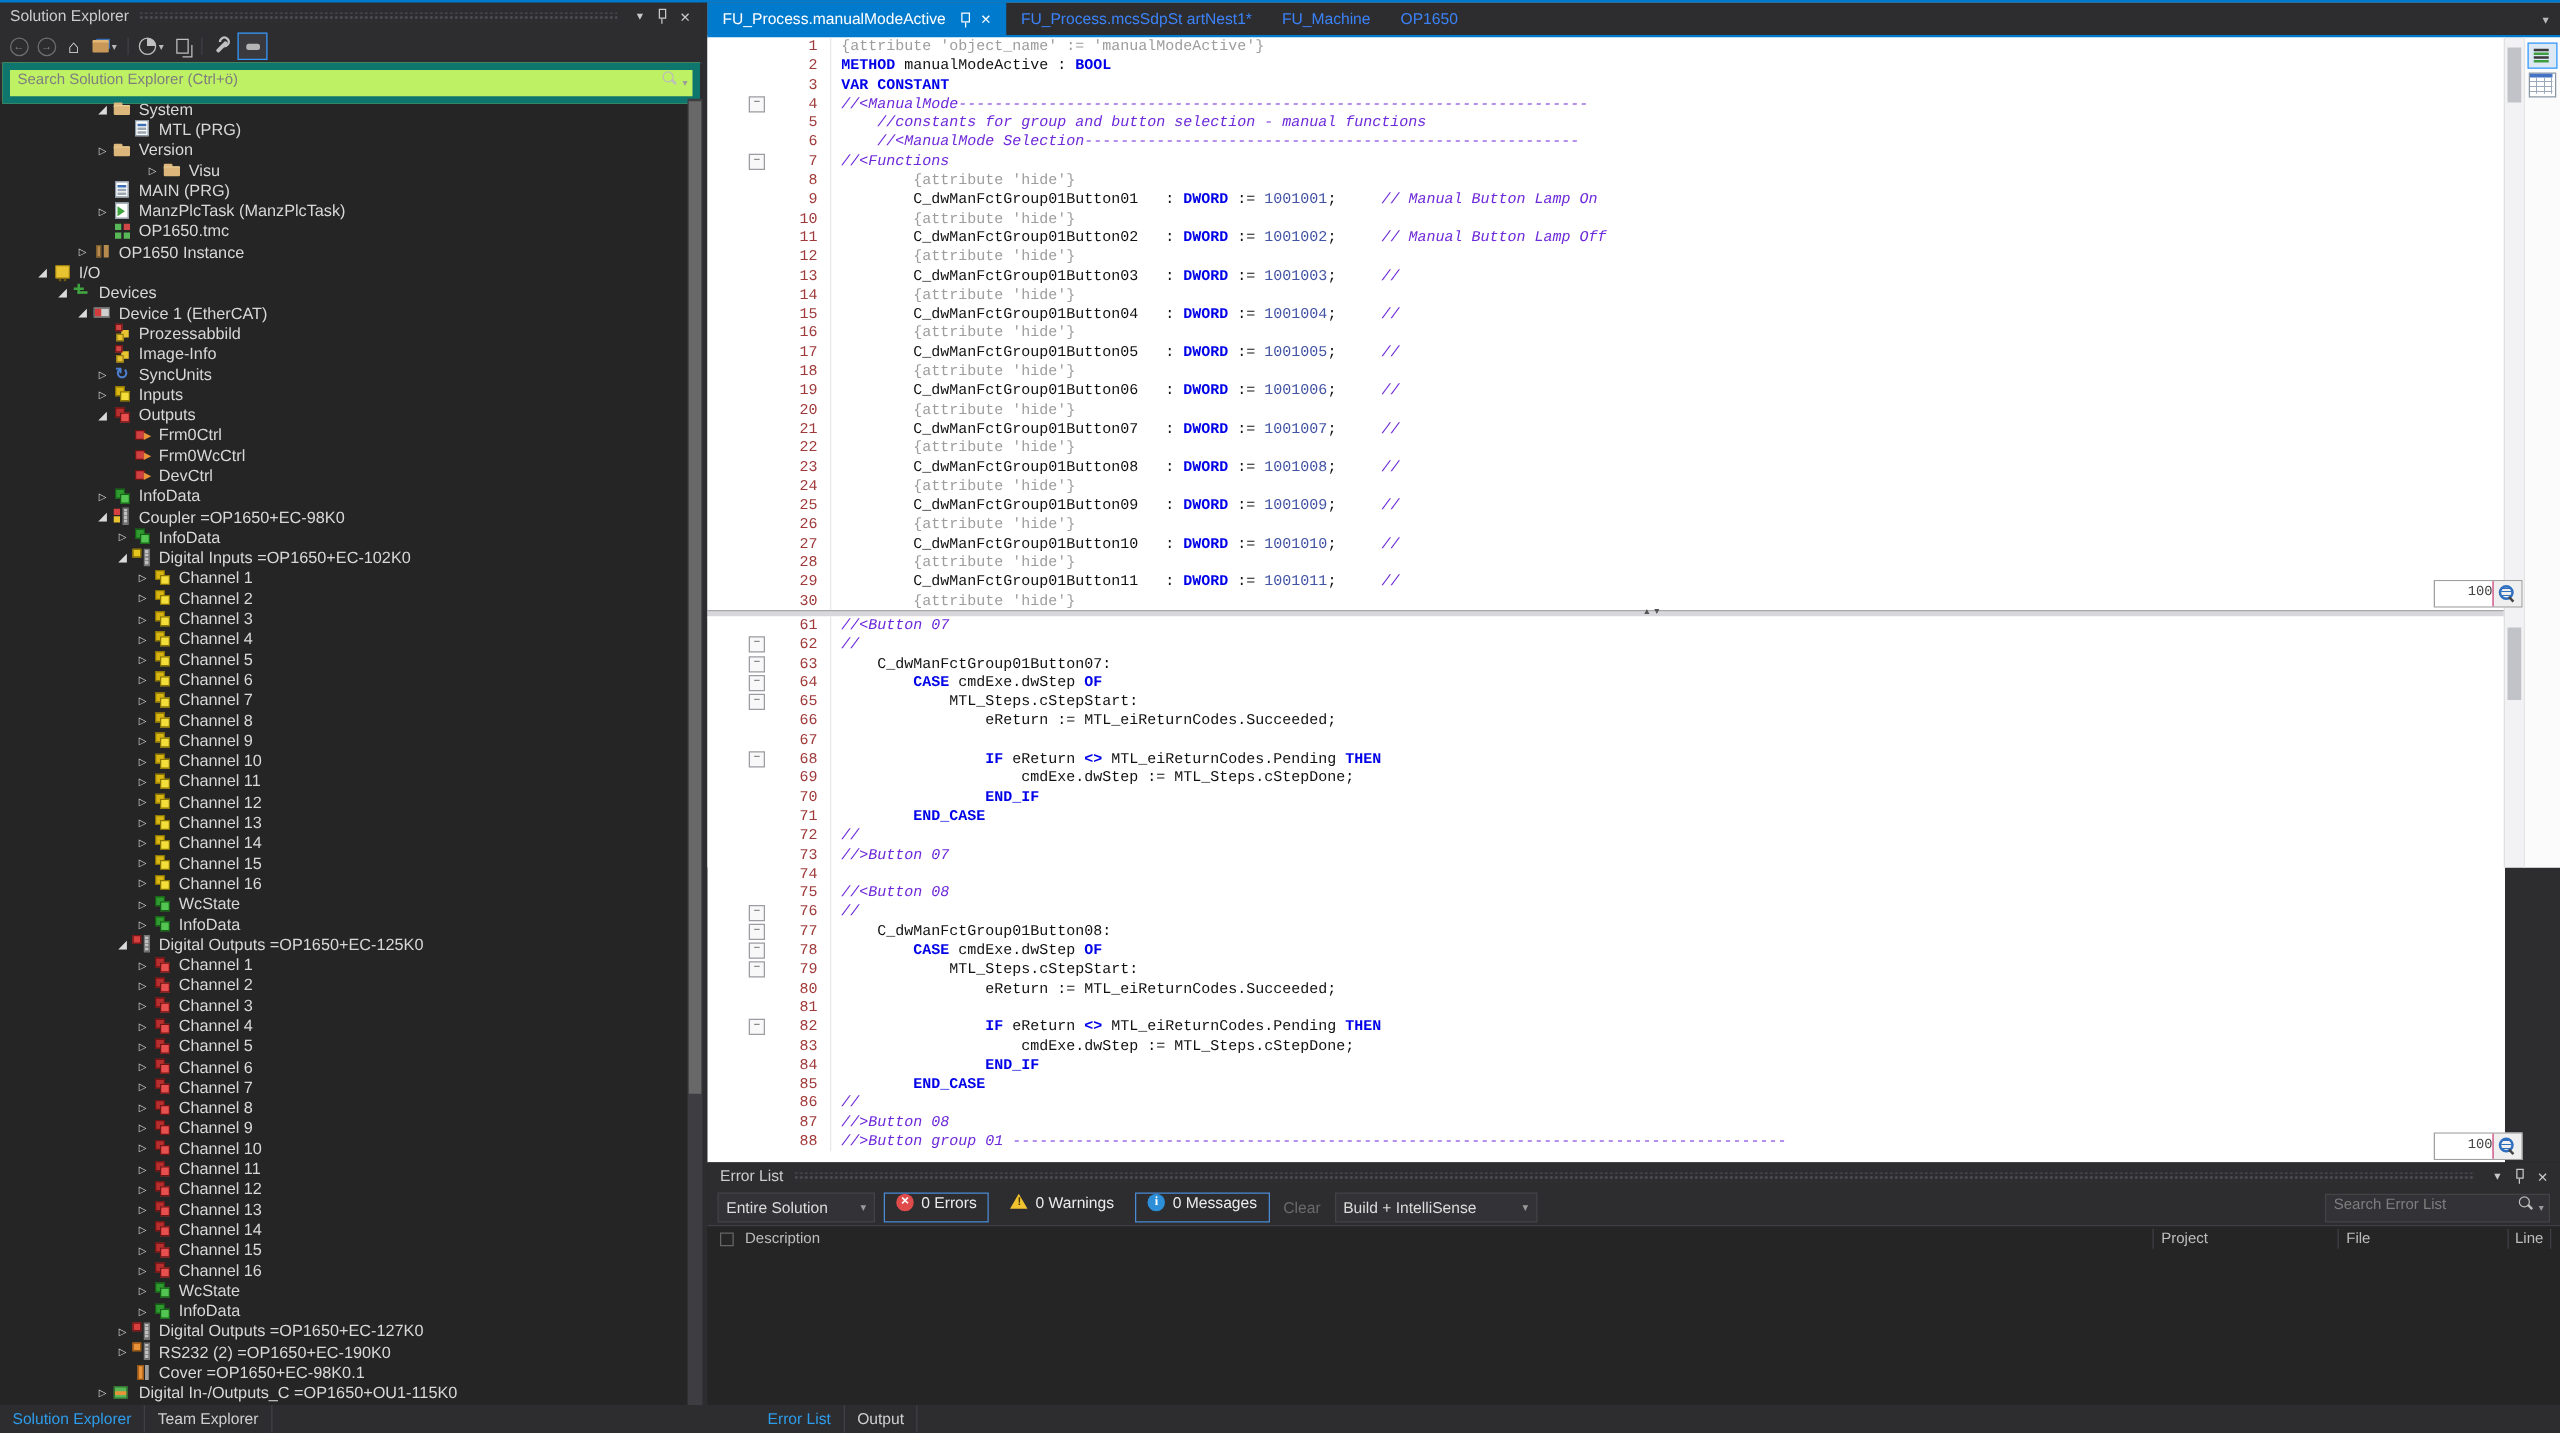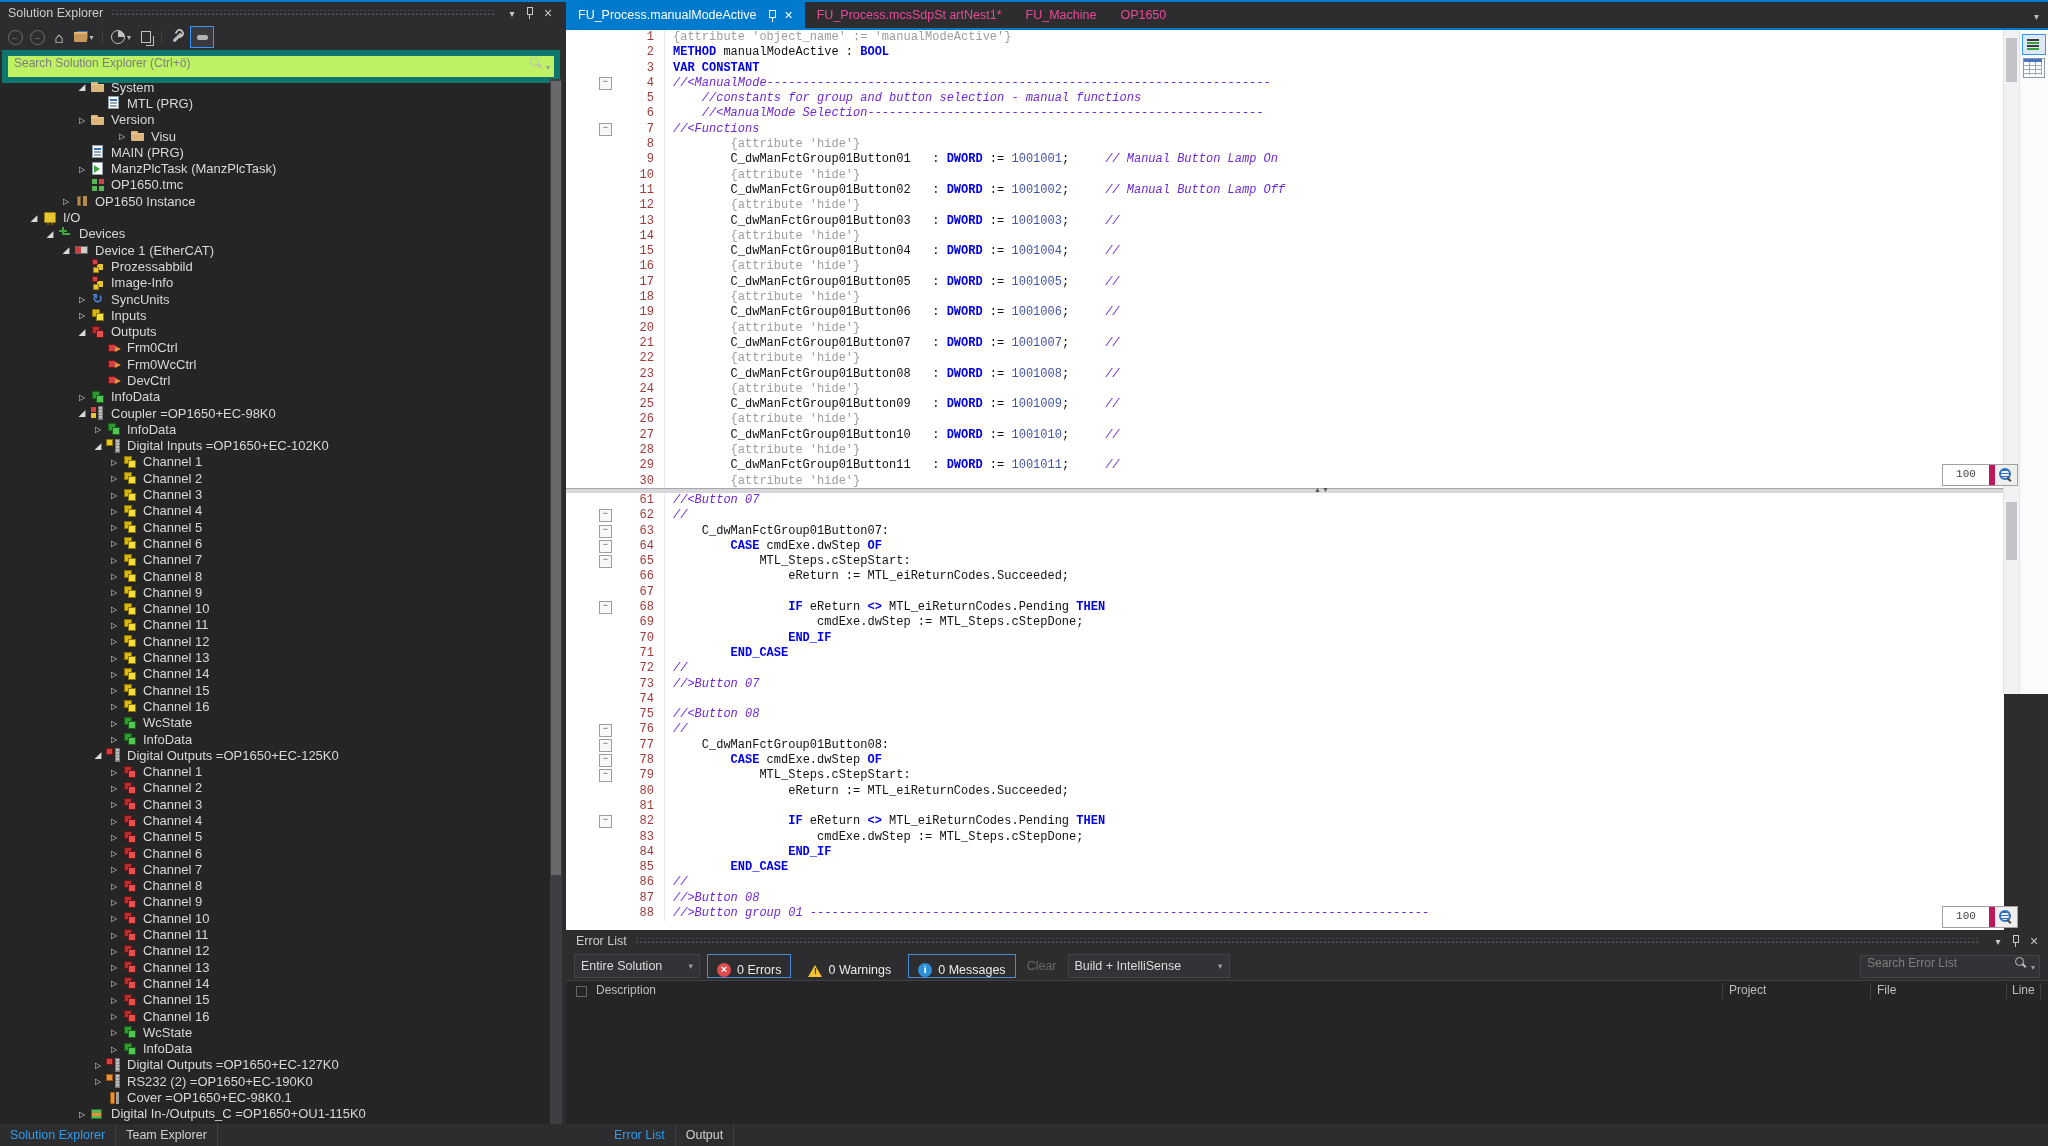--- a/index.html
+++ b/index.html
@@ -91,21 +91,21 @@
   .i-dio::before{content:"";position:absolute;left:1px;top:3px;width:11px;height:10px;background:#58B858;border:1px solid #2F6F2F}
   .i-dio::after{content:"";position:absolute;left:2px;top:7px;width:9px;height:3px;background:#E8933A}
   .i-map::before{content:"";position:absolute;left:2px;top:4px;width:9px;height:8px;background:#8FBF5A;border:1px solid #5A7F2F}
   #tree-vscroll{position:absolute;right:0;top:77px;bottom:0;width:12px;background:#3E3E42}
   #tree-vthumb{position:absolute;left:1px;right:1px;top:2px;height:76%;background:#686868}
 
   
   #editor{position:absolute;left:566px;top:2px;width:1482px;height:692px;background:#FFFFFF}
   #tabbar{position:absolute;left:0;top:0;right:0;height:26px;background:#2D2D30;display:flex;align-items:flex-end}
   #tabs{display:flex;height:26px}
-  .tab{height:26px;display:flex;align-items:center;padding:0 12px;font-size:12.5px;color:#ec4899;white-space:nowrap}
+  .tab{height:26px;display:flex;align-items:center;padding:0 12px;font-size:12.5px;color:#3b82f6;white-space:nowrap}
   .tab.active{background:#007ACC;color:#FFFFFF}
   .tab-label{pointer-events:none}
   .tab-pin{position:relative;width:12px;height:13px;margin-left:9px}
   .tab-pin::before{content:"";position:absolute;left:3px;top:1px;width:5px;height:6px;border:1px solid #FFFFFF}
   .tab-pin::after{content:"";position:absolute;left:6px;top:9px;width:1px;height:4px;background:#FFFFFF}
   .tab-close{margin-left:7px}
   .tab-close::before{content:"\00D7";font-size:14px;color:#FFFFFF}
   .tab-overflow{margin-left:auto;padding:0 9px;align-self:center}
   .tab-overflow::before{content:"\25BE";color:#B8B8B8;font-size:10px}
   #blueline{position:absolute;left:0;top:26px;right:0;height:2px;background:#007ACC}
@@ -137,34 +137,34 @@
   #vi-text{position:absolute;left:2px;top:4px;width:22px;height:19px;border:1px solid #3399FF;background:#DCE9F5}
   #vi-text::before{content:"";position:absolute;left:4px;top:4px;width:12px;height:2px;background:#3A3A3A;box-shadow:0 3px 0 #3E9E3E,0 6px 0 #3A3A3A,0 9px 0 #3E9E3E}
   #vi-table{position:absolute;left:3px;top:28px;width:20px;height:18px;border:1px solid #8A97A5;background:#FFFFFF}
   #vi-table::before{content:"";position:absolute;left:0;top:0;width:18px;height:3px;background:#4472C4}
   #vi-table::after{content:"";position:absolute;left:0;top:3px;width:18px;height:13px;
      background:repeating-linear-gradient(90deg,transparent 0 5px,#9AAABB 5px 6px),repeating-linear-gradient(transparent 0 3px,#9AAABB 3px 4px)}
 
   .zoomwidget{position:absolute;right:30px;height:20px;display:flex;border:1px solid #A0A0A0;background:#F8F8F8;z-index:5}
   #zoom1{top:462px}
   #zoom2{top:904px}
-  .zval{width:46px;text-align:center;font-family:"Liberation Mono",monospace;font-size:11px;line-height:18px;color:#444;background:#FFFFFF;border-right:6px solid #be185d}
+  .zval{width:46px;text-align:right;font-family:"Liberation Mono",monospace;font-size:11px;line-height:18px;color:#444;background:#FFFFFF;border-right:1px solid #be185d}
   .zmag{width:22px;position:relative;background:#EFEFEF}
   .zmag::before{content:"";position:absolute;left:4px;top:3px;width:8px;height:8px;border:2px solid #2F6FBF;border-radius:50%;background:repeating-linear-gradient(#2F6FBF 0 1px,transparent 1px 3px)}
   .zmag::after{content:"";position:absolute;left:13px;top:12px;width:2px;height:5px;background:#444;transform:rotate(-45deg)}
 
   
   #errorlist{position:absolute;left:566px;top:930px;width:1482px;height:194px;background:#252526}
   #el-title{height:22px;display:flex;align-items:center;padding:0 6px 0 10px;background:#2D2D30}
   #el-toolbar{height:28px;display:flex;align-items:center;gap:7px;padding:0 8px;background:#2D2D30}
   .combo{height:22px;background:#333337;border:1px solid #434346;display:flex;align-items:center;justify-content:space-between;padding:0 6px;font-size:12.5px;color:#DCDCDC}
   .combo::after{content:"\25BE";font-size:9px;color:#9A9A9A;margin-left:8px}
   #combo-scope{width:112px}
   #combo-filter{width:148px}
-  .elbtn{height:22px;display:flex;align-items:flex-end;gap:6px;padding:0 9px;font-size:12.5px;color:#EBEBEB;border:1px solid transparent}
+  .elbtn{height:22px;display:flex;align-items:flex-start;gap:6px;padding:0 9px;font-size:12.5px;color:#EBEBEB;border:1px solid transparent}
   .elbtn.sel{border-color:#4B8BD4;background:#2D2D30}
   .ic-err{width:14px;height:14px;border-radius:50%;background:#E04B4B;position:relative;flex:none}
   .ic-err::before{content:"\00D7";position:absolute;left:0;top:0;width:14px;text-align:center;color:#FFF;font-size:11px;line-height:13px;font-weight:bold}
   .ic-warn{width:0;height:0;border-left:7px solid transparent;border-right:7px solid transparent;border-bottom:12px solid #F2C230;position:relative;flex:none}
   .ic-warn::before{content:"!";position:absolute;left:-1.5px;top:1px;color:#4A3A00;font-size:9px;font-weight:bold}
   .ic-info{width:14px;height:14px;border-radius:50%;background:#2C8FD8;position:relative;flex:none}
   .ic-info::before{content:"i";position:absolute;left:0;top:0;width:14px;text-align:center;color:#FFF;font-size:10px;line-height:14px;font-weight:bold;font-family:"Liberation Serif",serif}
   #el-clear{font-size:12.5px;color:#6A6A6A;padding:0 4px}
   #el-spacer{flex:1}
   #el-search{width:168px;height:21px;background:#333337;border:1px solid #434346;display:flex;align-items:flex-start;padding:0 4px 0 6px}

